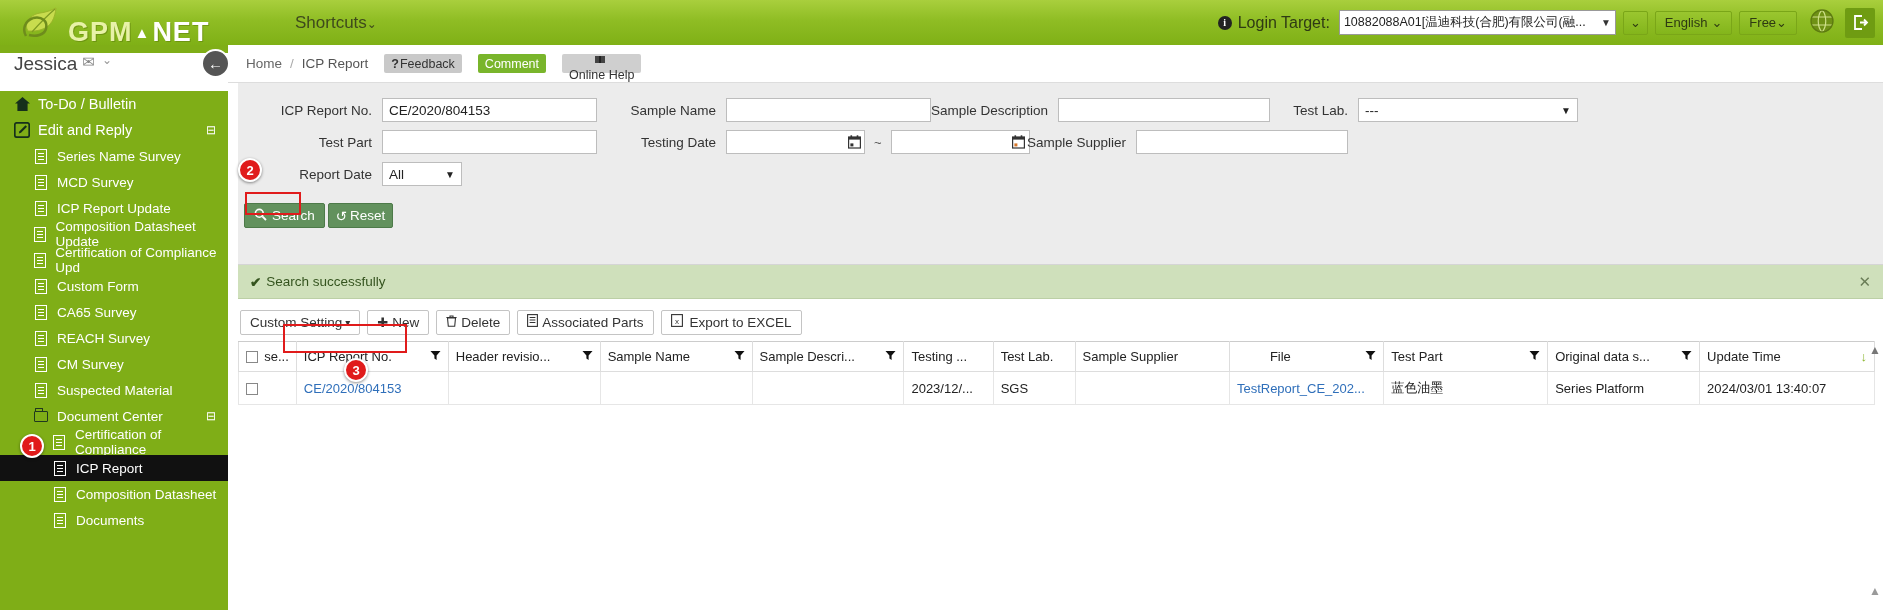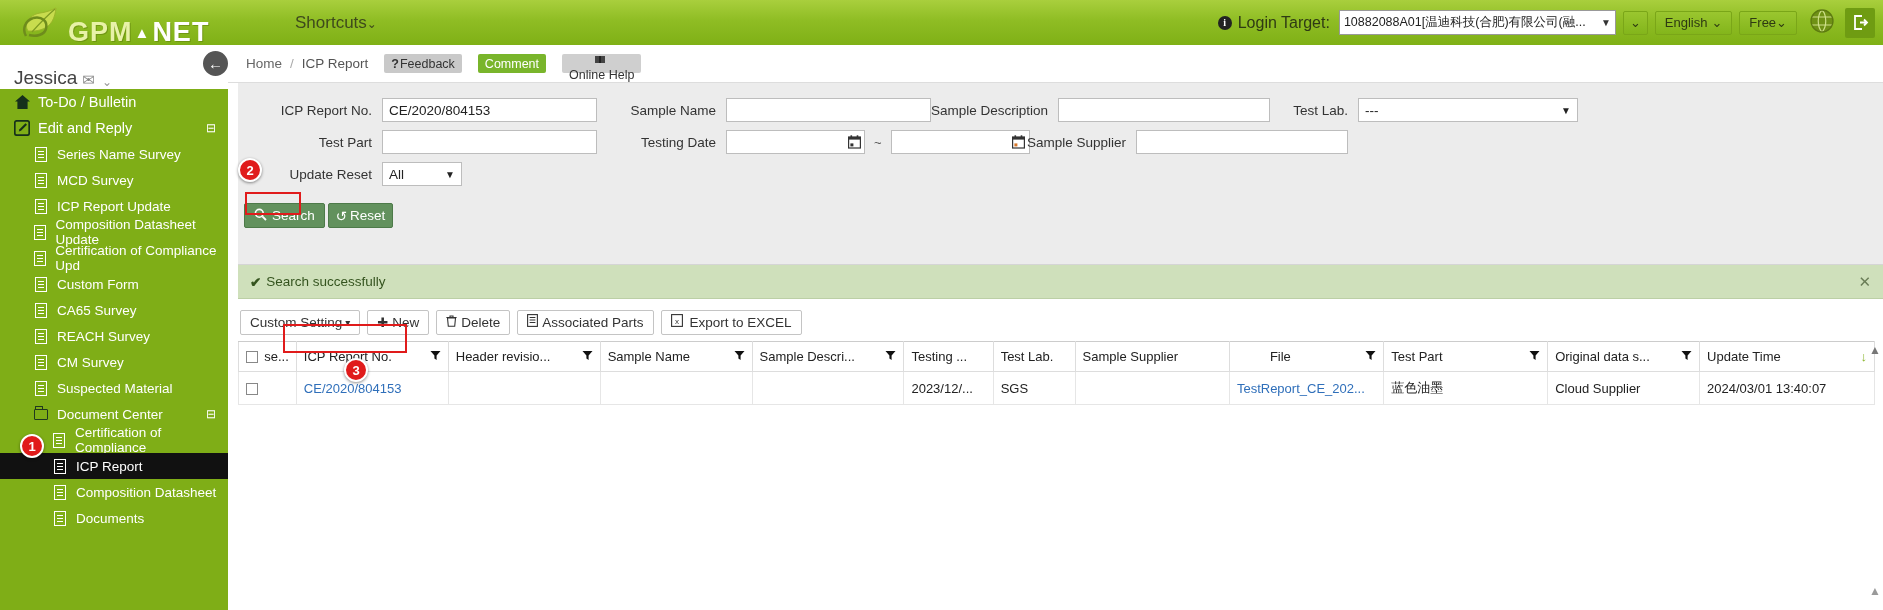--- a/index.html
+++ b/index.html
@@ -54,22 +54,22 @@
   .globe { margin-left:12px; font-size:22px; color:#6d8f18; cursor:pointer; line-height:1; }
   .exit-btn {
     margin-left:10px; width:30px;height:30px;background:#6f9c12;
     display:flex;align-items:center;justify-content:center;color:#fff;font-size:17px;cursor:pointer;
     border-radius:2px;
   }
 
   
   #sidebar { position:absolute; left:0; top:45px; width:228px; height:565px; background:#7fae17; }
   #userbar {
-    height:44px; background:#fff; display:flex; align-items:flex-end;
-    padding-left:14px; font-size:19px; color:#444;
+    height:38px; background:#fff; display:flex; align-items:flex-start;
+    padding-left:14px; font-size:19px; color:#444;margin-top:8px;
   }
   #userbar .env { font-size:15px; color:#888; margin-left:5px; }
   #userbar .cv { font-size:12px; color:#999; margin-left:7px; }
   #collapse-btn {
     position:absolute; left:201px; top:49px; width:29px; height:29px; border-radius:50%;
     background:#555; color:#fff; display:flex;align-items:center;justify-content:center;
     font-size:15px; cursor:pointer; z-index:20; border:2px solid #fff;
   }
   .nav-item {
     display:flex; align-items:center; height:26px; color:#fff; font-size:13.5px;
@@ -443,21 +443,21 @@
             </svg>
         </div>
       </div>
     </div>
     <div class="frow" style="left:770px; top:47px;">
       <div class="flabel" style="width:118px;">Sample Supplier</div>
       <div class="finput" style="width:212px; margin-left:10px;"></div>
     </div>
 
     <div class="frow" style="left:24px; top:79px;">
-      <div class="flabel" style="width:110px;">Update Reset</div>
+      <div class="flabel" style="width:110px;">Report Date</div>
       <div class="fselect" style="width:80px; margin-left:10px;">
         <span>All</span>
         <span style="font-size:10px">▼</span>
       </div>
     </div>
 
     <div class="frow" style="left:6px; top:120px;">
       <div class="btn-search">
         <span style="margin-right:5px;">
           <svg width="13" height="13" viewBox="0 0 13 13">
@@ -612,21 +612,21 @@
             <td style="width: 48px;"><span class="cb"></span></td>
             <td style="width: 126px;"><a class="link">CE/2020/804153</a></td>
             <td style="width: 126px;"></td>
             <td style="width: 126px;"></td>
             <td style="width: 126px;"></td>
             <td style="width: 74px;">2023/12/...</td>
             <td style="width: 68px;">SGS</td>
             <td style="width: 128px;"></td>
             <td style="width: 128px;"><a class="link">TestReport_CE_202...</a></td>
             <td style="width: 136px;">蓝色油墨</td>
-            <td style="width: 126px;">Cloud Supplier</td>
+            <td style="width: 126px;">Series Platform</td>
             <td style="width: 145px;">2024/03/01 13:40:07</td>
           </tr>
         </tbody>
     </table>
   </div>
   <div id="scroll-up">▲</div>
   <div id="scroll-dn">▲</div>
 </div>
 
 <div class="redbox" style="left:245px; top:192px; width:56px; height:23px;"></div>

